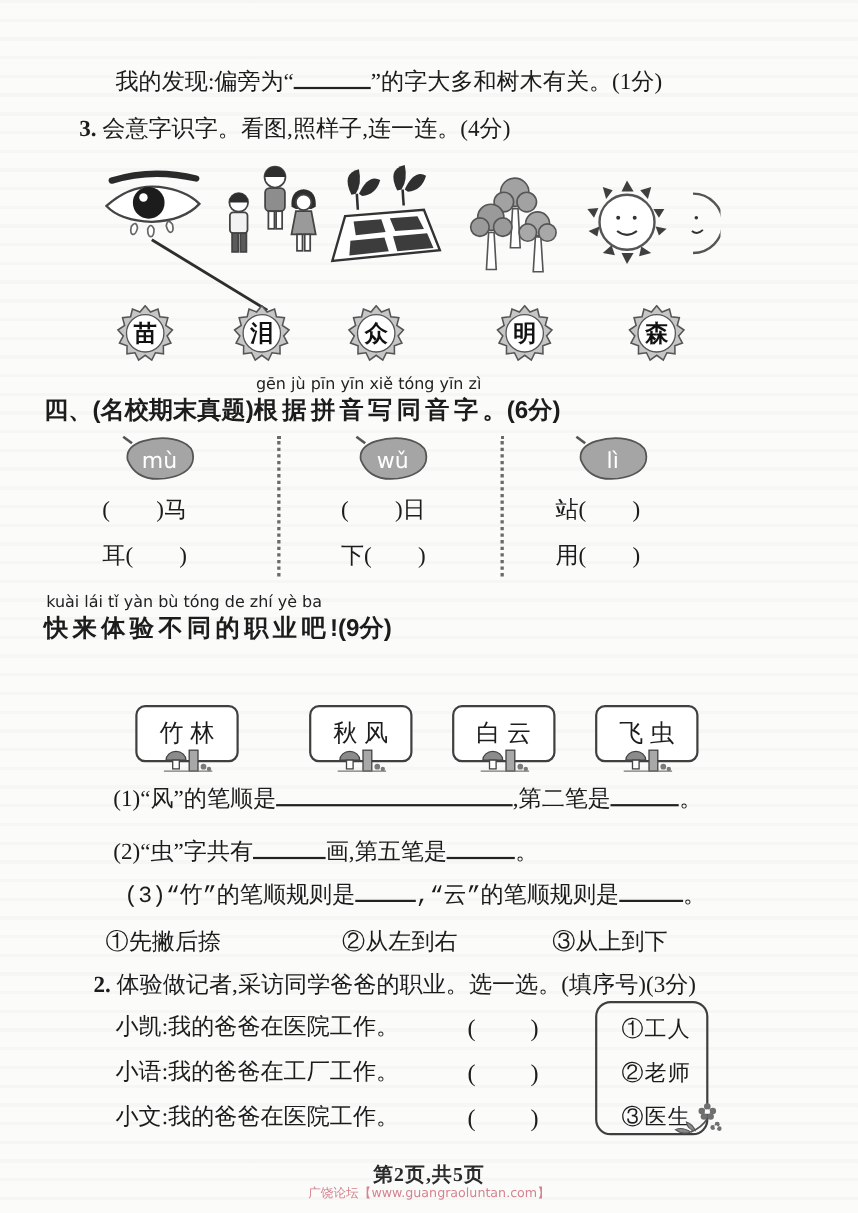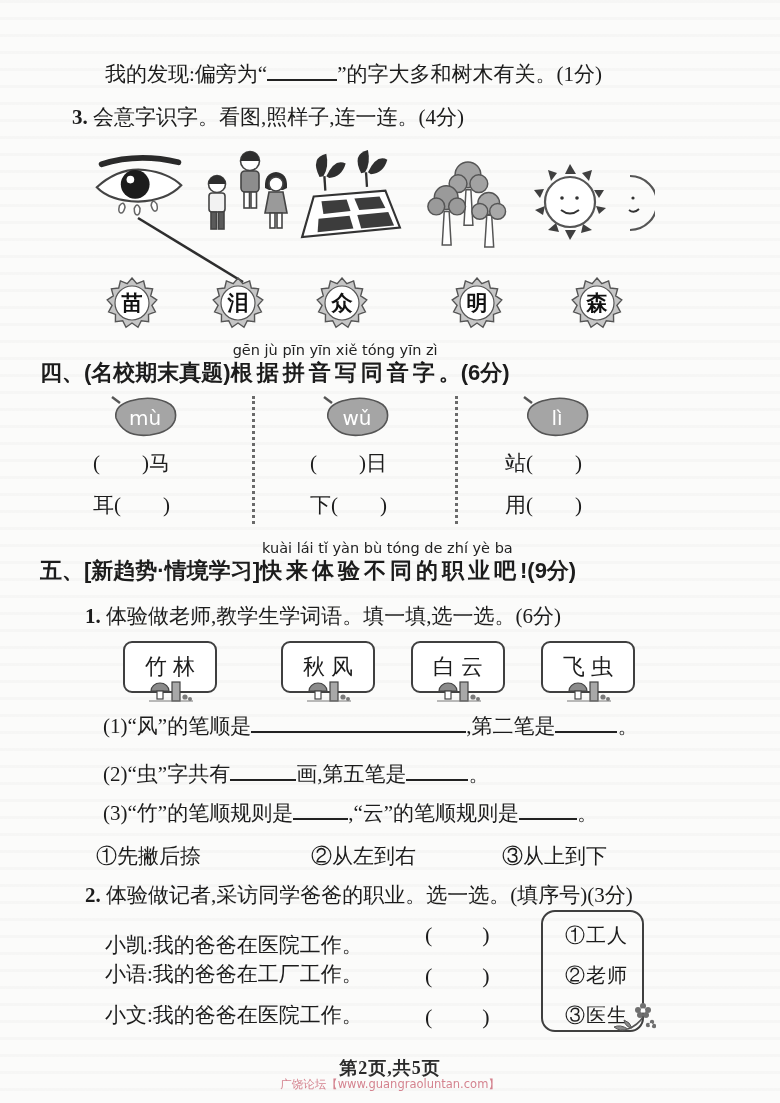--- a/index.html
+++ b/index.html
@@ -216,27 +216,23 @@
   <div class="abs body-text" style="left:93px;top:492px;">耳(　　)</div>
   <div class="abs body-text" style="left:310px;top:450px;">(　　)日</div>
   <div class="abs body-text" style="left:310px;top:492px;">下(　　)</div>
   <div class="abs body-text" style="left:505px;top:450px;">站(　　)</div>
   <div class="abs body-text" style="left:505px;top:492px;">用(　　)</div>
 
   <div class="abs divider-dotted" style="left:252px;top:396px;"></div>
   <div class="abs divider-dotted" style="left:455px;top:396px;"></div>
 
   <div class="abs sec-title" style="left:40px;top:556px;">
-    <span>五、[新趋势·情境学习]</span><span class="title-main-wrap"><span class="pinyin">kuài lái tǐ yàn bù tóng de zhí yè ba</span><span>快来体验不同的职业吧</span></span><span>!(9分)</span>
-  </div>
-
-  <div class="abs body-text" style="left:85px;top:603px;">
-    <span class="num">1.</span>
-    <span>体验做老师,教学生学词语。填一填,选一选。(6分)</span>
-  </div>
+    <span class="title-main-wrap"><span class="pinyin">kuài lái tǐ yàn bù tóng de zhí yè ba</span><span>快来体验不同的职业吧</span></span><span>!(9分)</span>
+  </div>
+
 
   <div class="abs word-card" style="left:123px;top:641px;">
     <span>竹林</span>
   </div>
   <div class="abs word-card" style="left:281px;top:641px;">
     <span>秋风</span>
   </div>
   <div class="abs word-card" style="left:411px;top:641px;">
     <span>白云</span>
   </div>
@@ -276,34 +272,34 @@
       <circle cx="43" cy="20" r="2" fill="#7a7a7a"></circle>
       <path d="M2,22 L46,22" stroke="#777" stroke-width="1"></path>
     </svg>
 
   <div class="abs body-text" style="left:103px;top:712px;">
     <span>(1)“风”的笔顺是</span><span class="blank w215"></span><span>,第二笔是</span><span class="blank w62"></span><span>。</span>
   </div>
   <div class="abs body-text" style="left:103px;top:760px;">
     <span>(2)“虫”字共有</span><span class="blank w66"></span><span>画,第五笔是</span><span class="blank w62"></span><span>。</span>
   </div>
-  <div class="abs body-text" style="left:103px;top:799px;">
+  <div class="abs body-text" style="left:113px;top:799px;font-family:Liberation Mono, monospace;">
     <span>(3)“竹”的笔顺规则是</span><span class="blank w55"></span><span>,“云”的笔顺规则是</span><span class="blank w58"></span><span>。</span>
   </div>
 
   <div class="abs body-text" style="left:96px;top:843px;">①先撇后捺</div>
   <div class="abs body-text" style="left:311px;top:843px;">②从左到右</div>
   <div class="abs body-text" style="left:502px;top:843px;">③从上到下</div>
 
   <div class="abs body-text" style="left:85px;top:882px;">
     <span class="num">2.</span>
     <span>体验做记者,采访同学爸爸的职业。选一选。(填序号)(3分)</span>
   </div>
 
-  <div class="abs body-text" style="left:105px;top:920px;margin-top:12px;">小凯:我的爸爸在医院工作。</div>
+  <div class="abs body-text" style="left:105px;top:920px;">小凯:我的爸爸在医院工作。</div>
   <div class="abs body-text" style="left:105px;top:961px;">小语:我的爸爸在工厂工作。</div>
   <div class="abs body-text" style="left:105px;top:1002px;">小文:我的爸爸在医院工作。</div>
   <div class="abs bracket" style="left:425px;top:920px;">(　　)</div>
   <div class="abs bracket" style="left:425px;top:961px;">(　　)</div>
   <div class="abs bracket" style="left:425px;top:1002px;">(　　)</div>
 
   <div class="abs ans-box" style="left:541px;top:910px;">
     <span class="ans-item" style="top:10px;">①工人</span>
     <span class="ans-item" style="top:50px;">②老师</span>
     <span class="ans-item" style="top:90px;">③医生</span>

